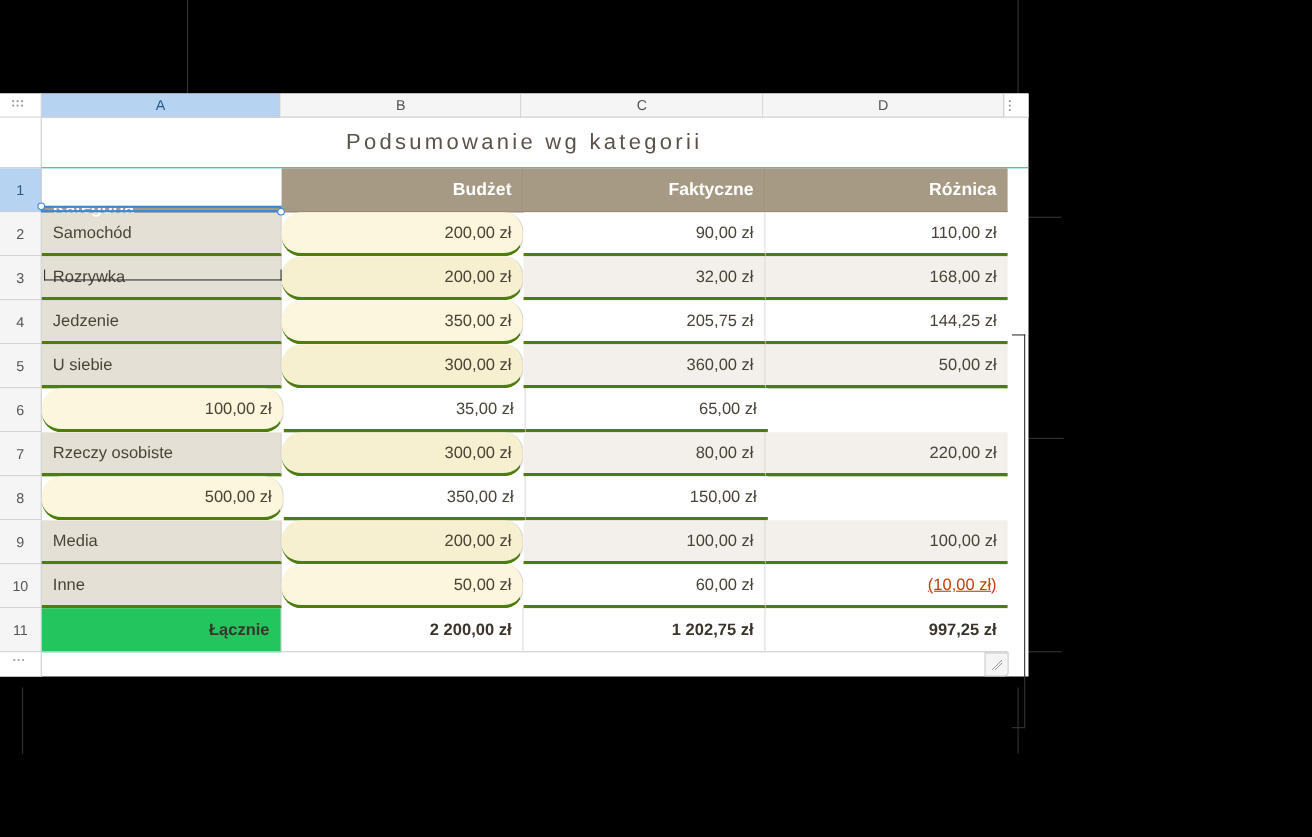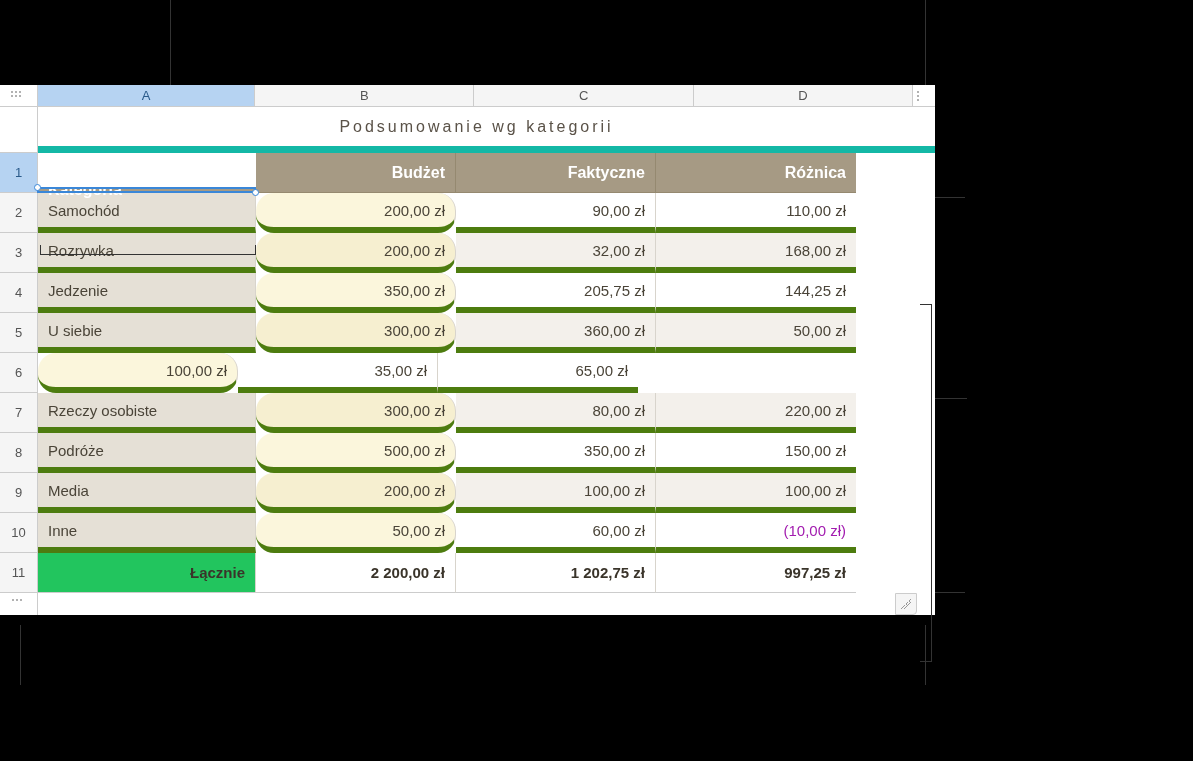--- a/index.html
+++ b/index.html
@@ -96,24 +96,24 @@
     width: 38px;
     background: #fff;
     border-right: 1px solid #ccc;
     border-bottom: 1px solid #ccc;
   }
   .title-cell {
     flex: 1;
     display: flex;
     align-items: center;
     justify-content: center;
-    font-size: 16px;
+    font-size: 20px;
     letter-spacing: 3px;
     color: #5a5248;
-    border-bottom: 7px solid #14b8a6;
+    border-bottom: 1px solid #14b8a6;
     padding-right: 20px;
   }
 
   .data-row {
     display: flex;
     height: 40px;
   }
   .row-header {
     width: 38px;
     background: #f5f5f5;
@@ -124,29 +124,29 @@
     justify-content: center;
     font-size: 13px;
     color: #555;
   }
   .row-header.selected {
     background: #b6d3f2;
     color: #2a5a8a;
   }
   .cell {
     border-right: 1px solid #d8d4cc;
-    border-bottom: 6px solid #4d7c0f;
+    border-bottom: 3px solid #4d7c0f;
     display: flex;
     align-items: center;
     padding: 0 10px;
     font-size: 15px;
     color: #4a4438;
   }
   .cell.cat { width: 218px; justify-content:flex-start; }
-  .cell.num { width: 200px; justify-content:flex-end; }
+  .cell.num { width: 220px; justify-content:flex-end; }
   .cell.num:last-child { border-right: none; }
 
   .header-row .cell {
     background: #a69a84;
     color: #fff;
     font-weight: 600;
     font-size: 16px;
     border-right: 1px solid #958970;
     border-bottom: 1px solid #958970;
   }
@@ -182,21 +182,21 @@
   .body-row:last-of-type .cell { border-bottom: 1px solid #8a7d64; }
 
   .footer-row .cell {
     background:#fff;
     font-weight:600;
     color:#3a342a;
     border-bottom: 1px solid #ccc;
   }
   .footer-row .cell.cat { justify-content:flex-end; background:#22c55e;align-items:center; }
 
-  .neg { color: #a21caf; }
+  .neg { color: #c2410c; text-decoration: underline; }
 
   .bottom-handle-row {
     display:flex;
     height:22px;
   }
   .bottom-left-handle {
     width:38px;
     background:#fff;
     border-right:1px solid #ccc;
     display:flex; align-items:center; justify-content:center;
@@ -385,23 +385,20 @@
         <span>80,00 zł</span>
       </div>
     <div class="cell num">
         <span>220,00 zł</span>
       </div>
   </div>
   <div class="data-row body-row odd">
     <div class="row-header">
         <span>8</span>
       </div>
-    <div class="cell cat">
-        <span>Podróże</span>
-      </div>
     <div class="cell num budget">
         <span>500,00 zł</span>
       </div>
     <div class="cell num">
         <span>350,00 zł</span>
       </div>
     <div class="cell num">
         <span>150,00 zł</span>
       </div>
   </div>

